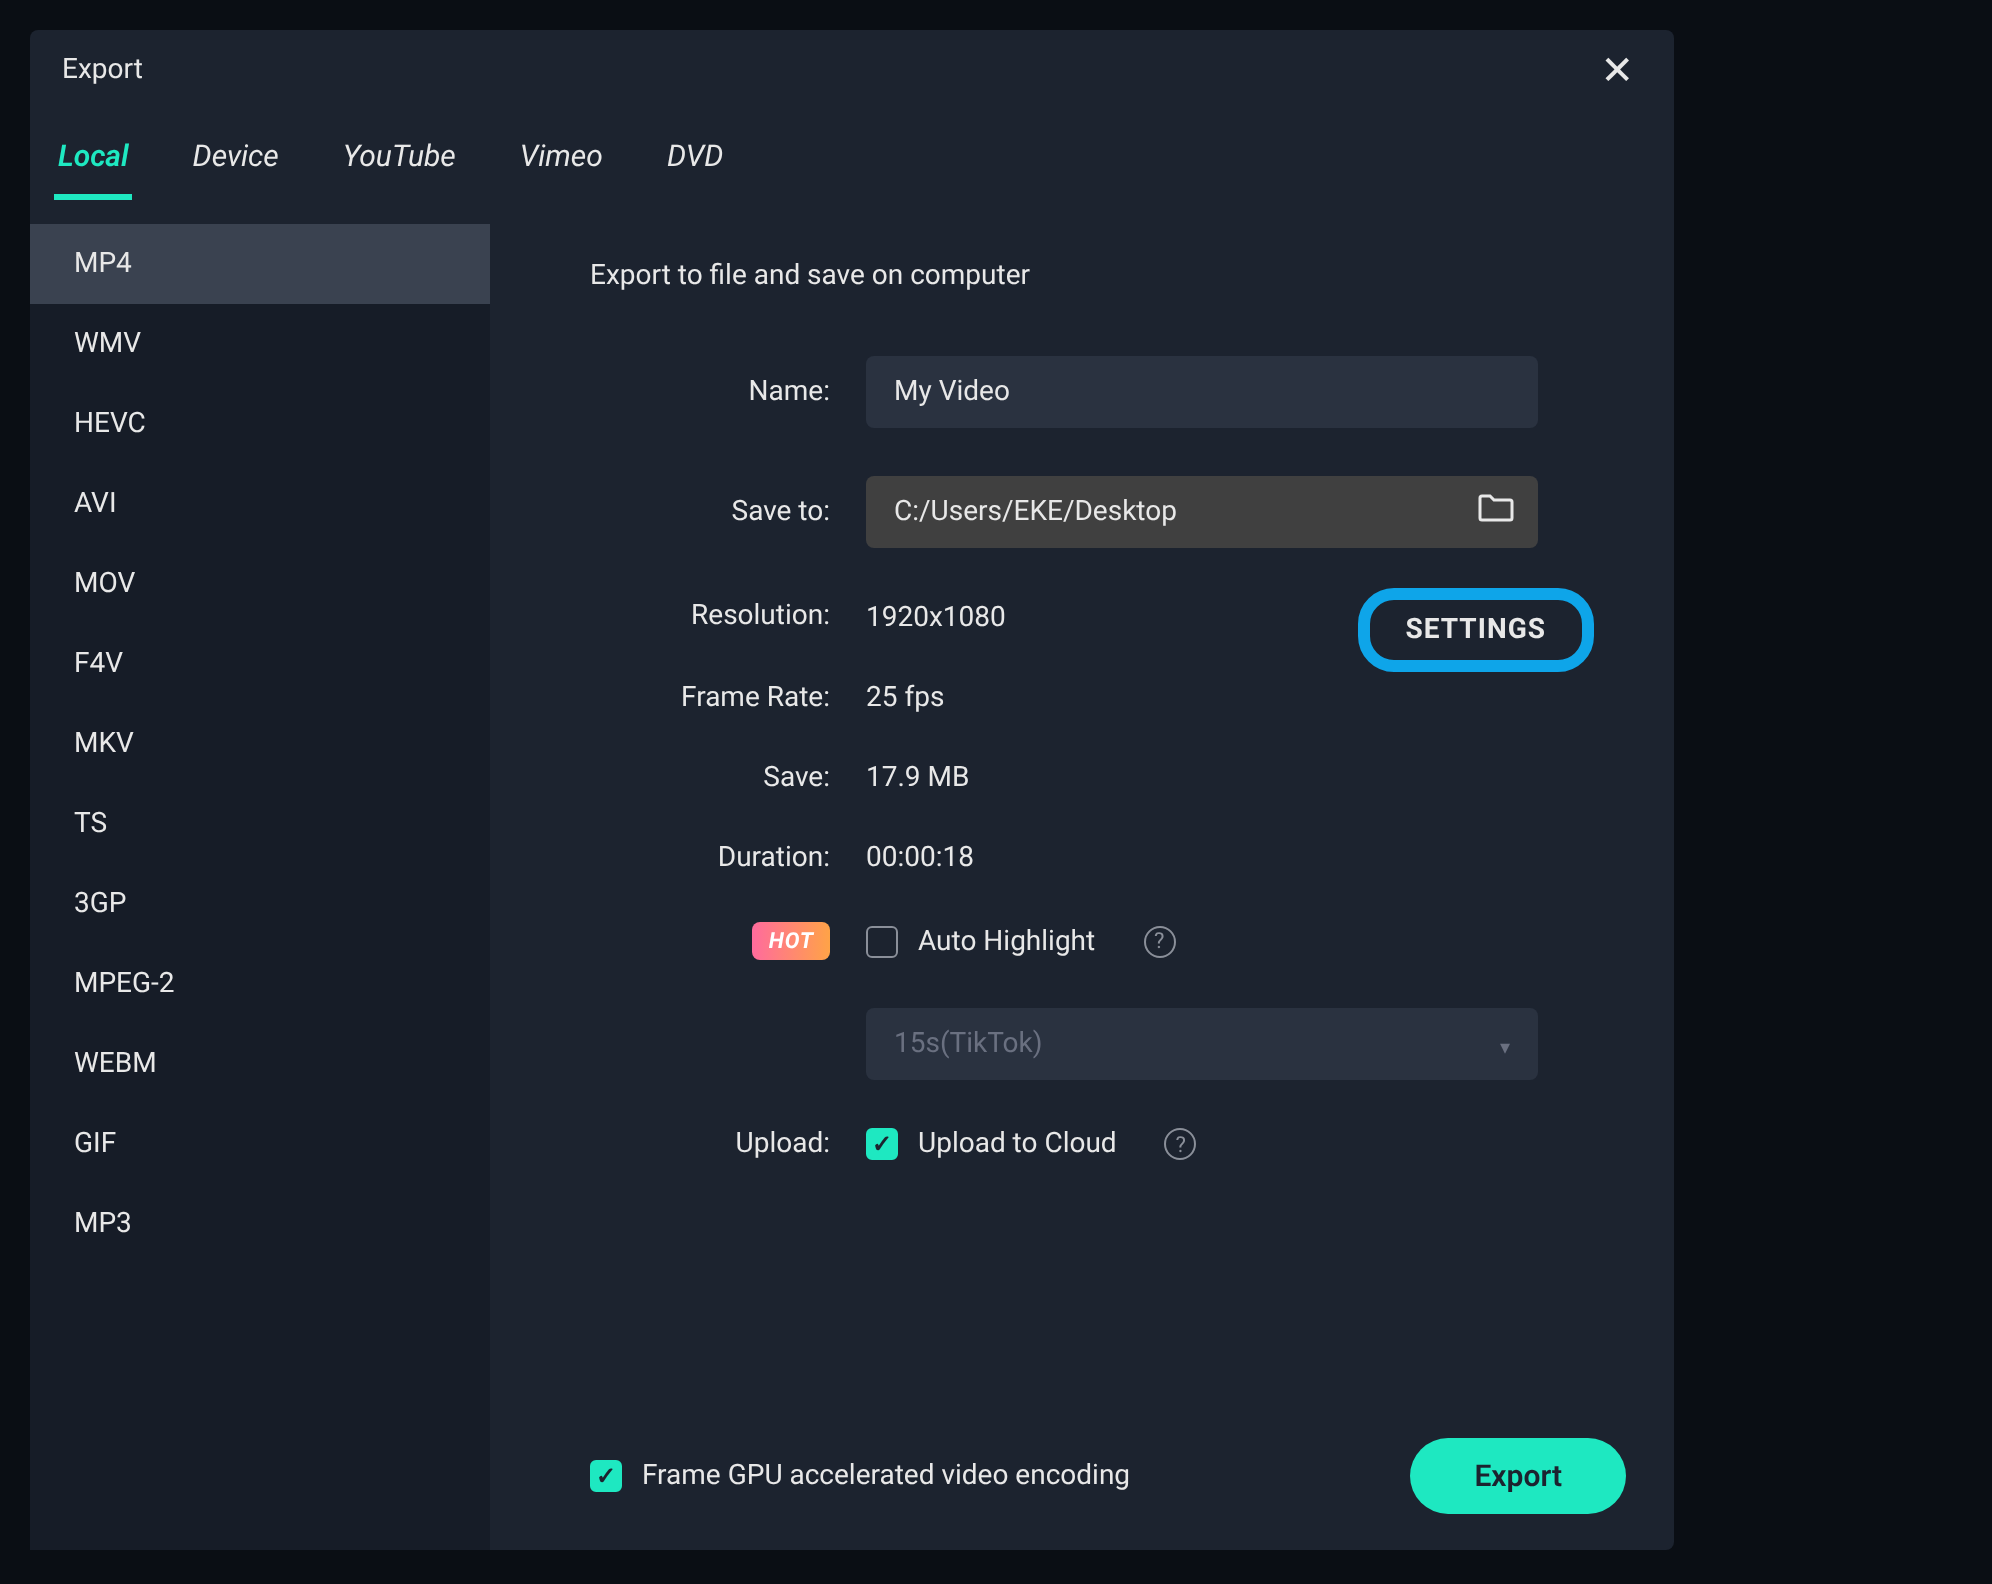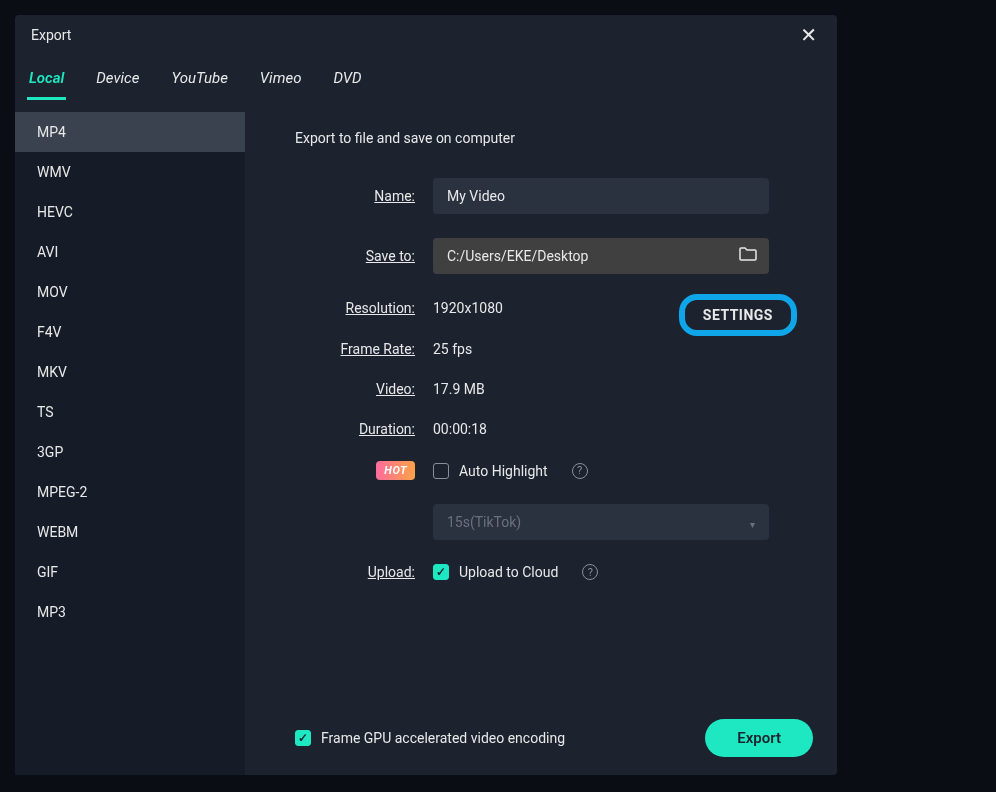--- a/index.html
+++ b/index.html
@@ -94,21 +94,20 @@
       display: flex;
       align-items: center;
       margin-bottom: 24px;
     }
     .form-label {
       width: 120px;
       text-align: right;
       color: #e8e8e8;
       font-size: 14px;
       margin-right: 18px;
-      text-decoration: underline;
     }
     .text-input {
       background: #2a3240;
       border: none;
       border-radius: 4px;
       color: #e8e8e8;
       font-size: 14px;
       padding: 10px 14px;
       width: 336px;
       outline: none;
@@ -322,21 +321,21 @@
           <button class="settings-btn">SETTINGS</button>
         </div>
       </div>
 
       <div class="form-row">
         <div class="form-label">Frame Rate:</div>
         <span class="value-text">25 fps</span>
       </div>
 
       <div class="form-row">
-        <div class="form-label">Video:</div>
+        <div class="form-label">Save:</div>
         <span class="value-text">17.9 MB</span>
       </div>
 
       <div class="form-row">
         <div class="form-label">Duration:</div>
         <span class="value-text">00:00:18</span>
       </div>
 
       <div class="form-row">
         <div class="hot-wrap">

